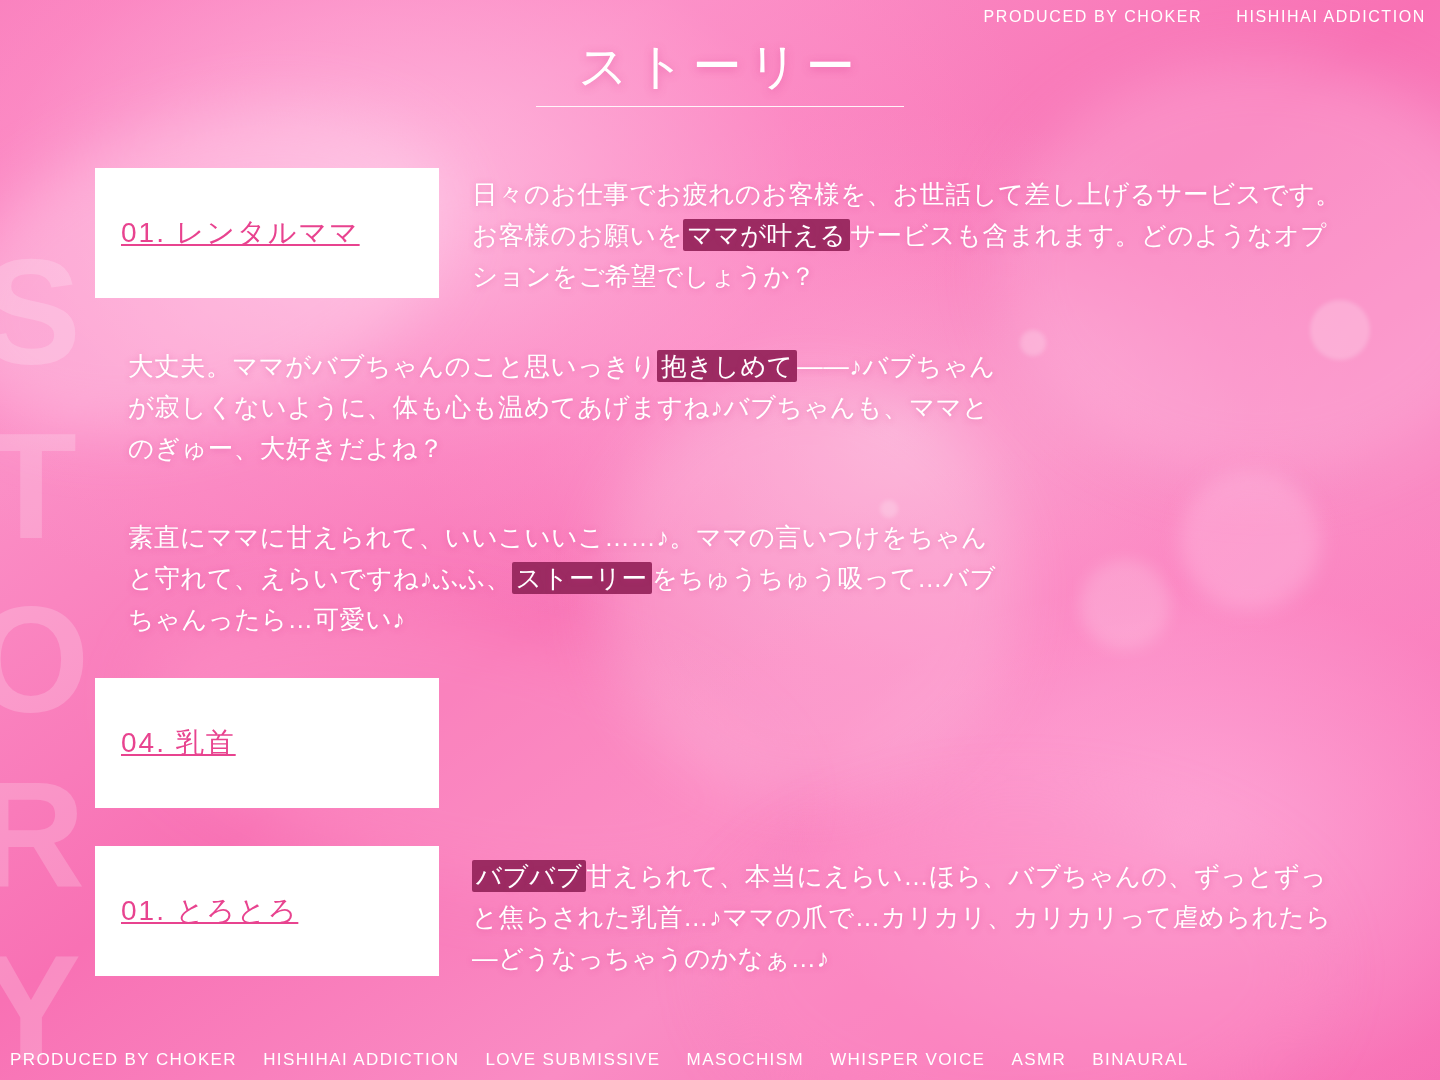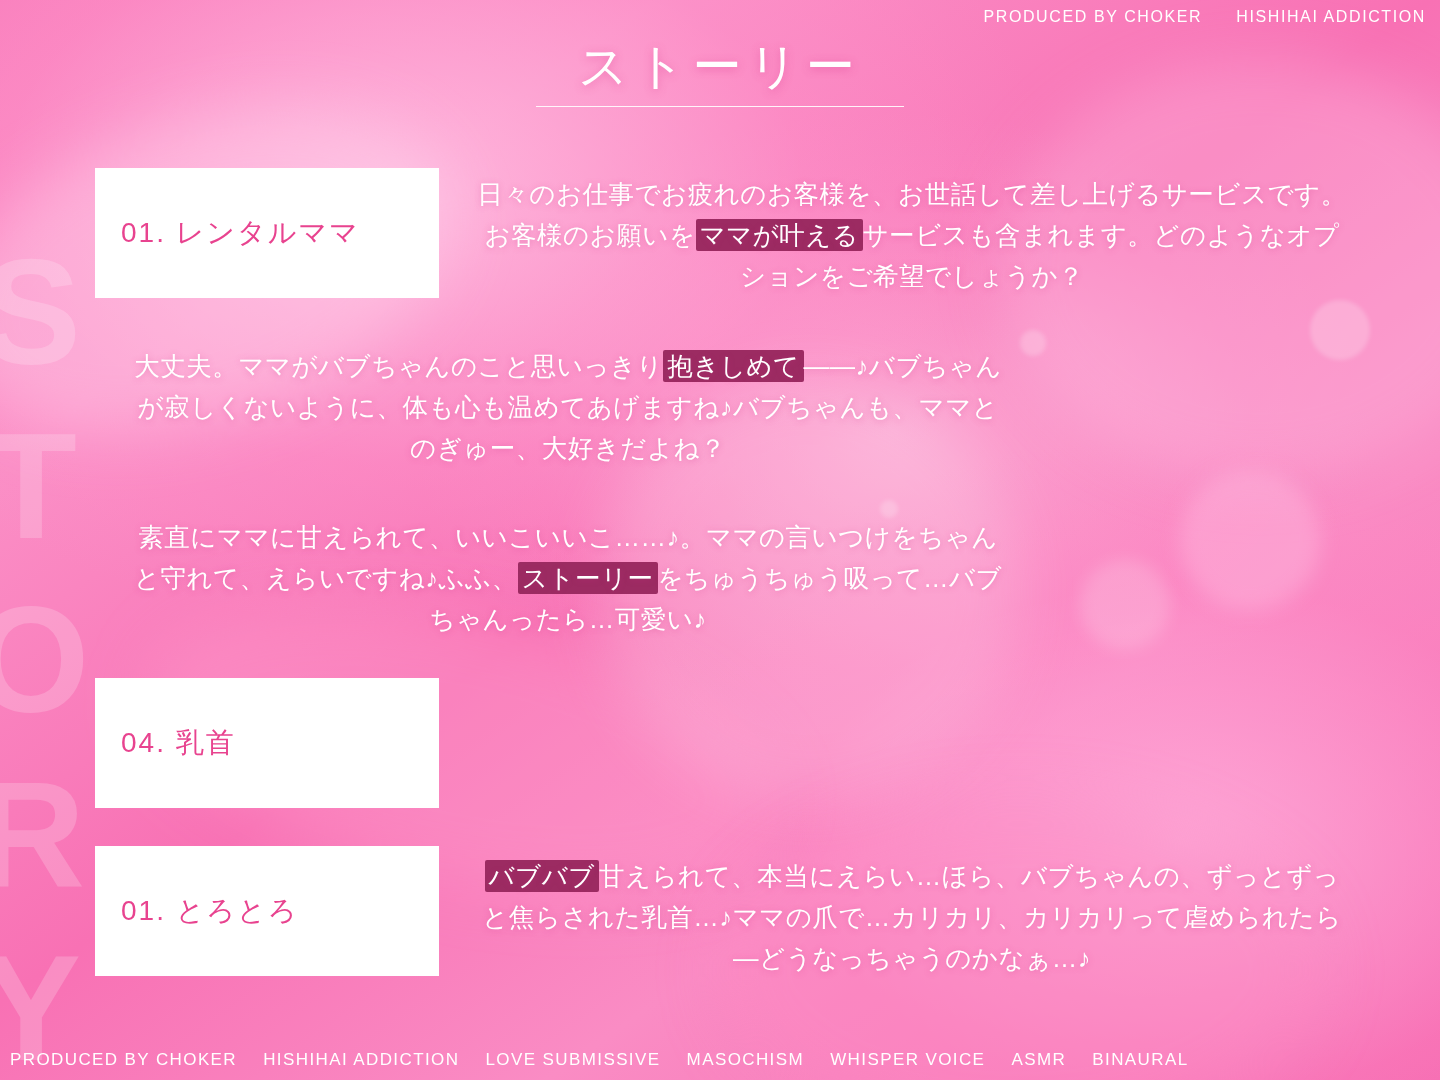--- a/index.html
+++ b/index.html
@@ -112,31 +112,31 @@
     display: flex;
     align-items: center;
     box-sizing: border-box;
     padding-left: 26px;
     flex: none;
   }
   .row-label span {
     color: #e8438f;
     font-size: 28px;
     letter-spacing: 2px;
+    text-decoration: underline;
   }
   .row-text {
     margin-left: 33px;
     color: #ffffff;
     font-size: 25.5px;
     line-height: 41px;
     letter-spacing: 0.5px;
     max-width: 880px;
     padding-top: 6px;
     text-shadow: 0 1px 6px rgba(200,50,130,0.35);
-    text-align: center;
   }
   .row-text .hl {
     background: #9c2b62;
     padding: 2px 4px;
     border-radius: 2px;
   }
   .row-2 .row-text, .row-3 .row-text, .row-4 .row-text, .row-5 .row-text {
     padding-top: 10px;
   }
 

